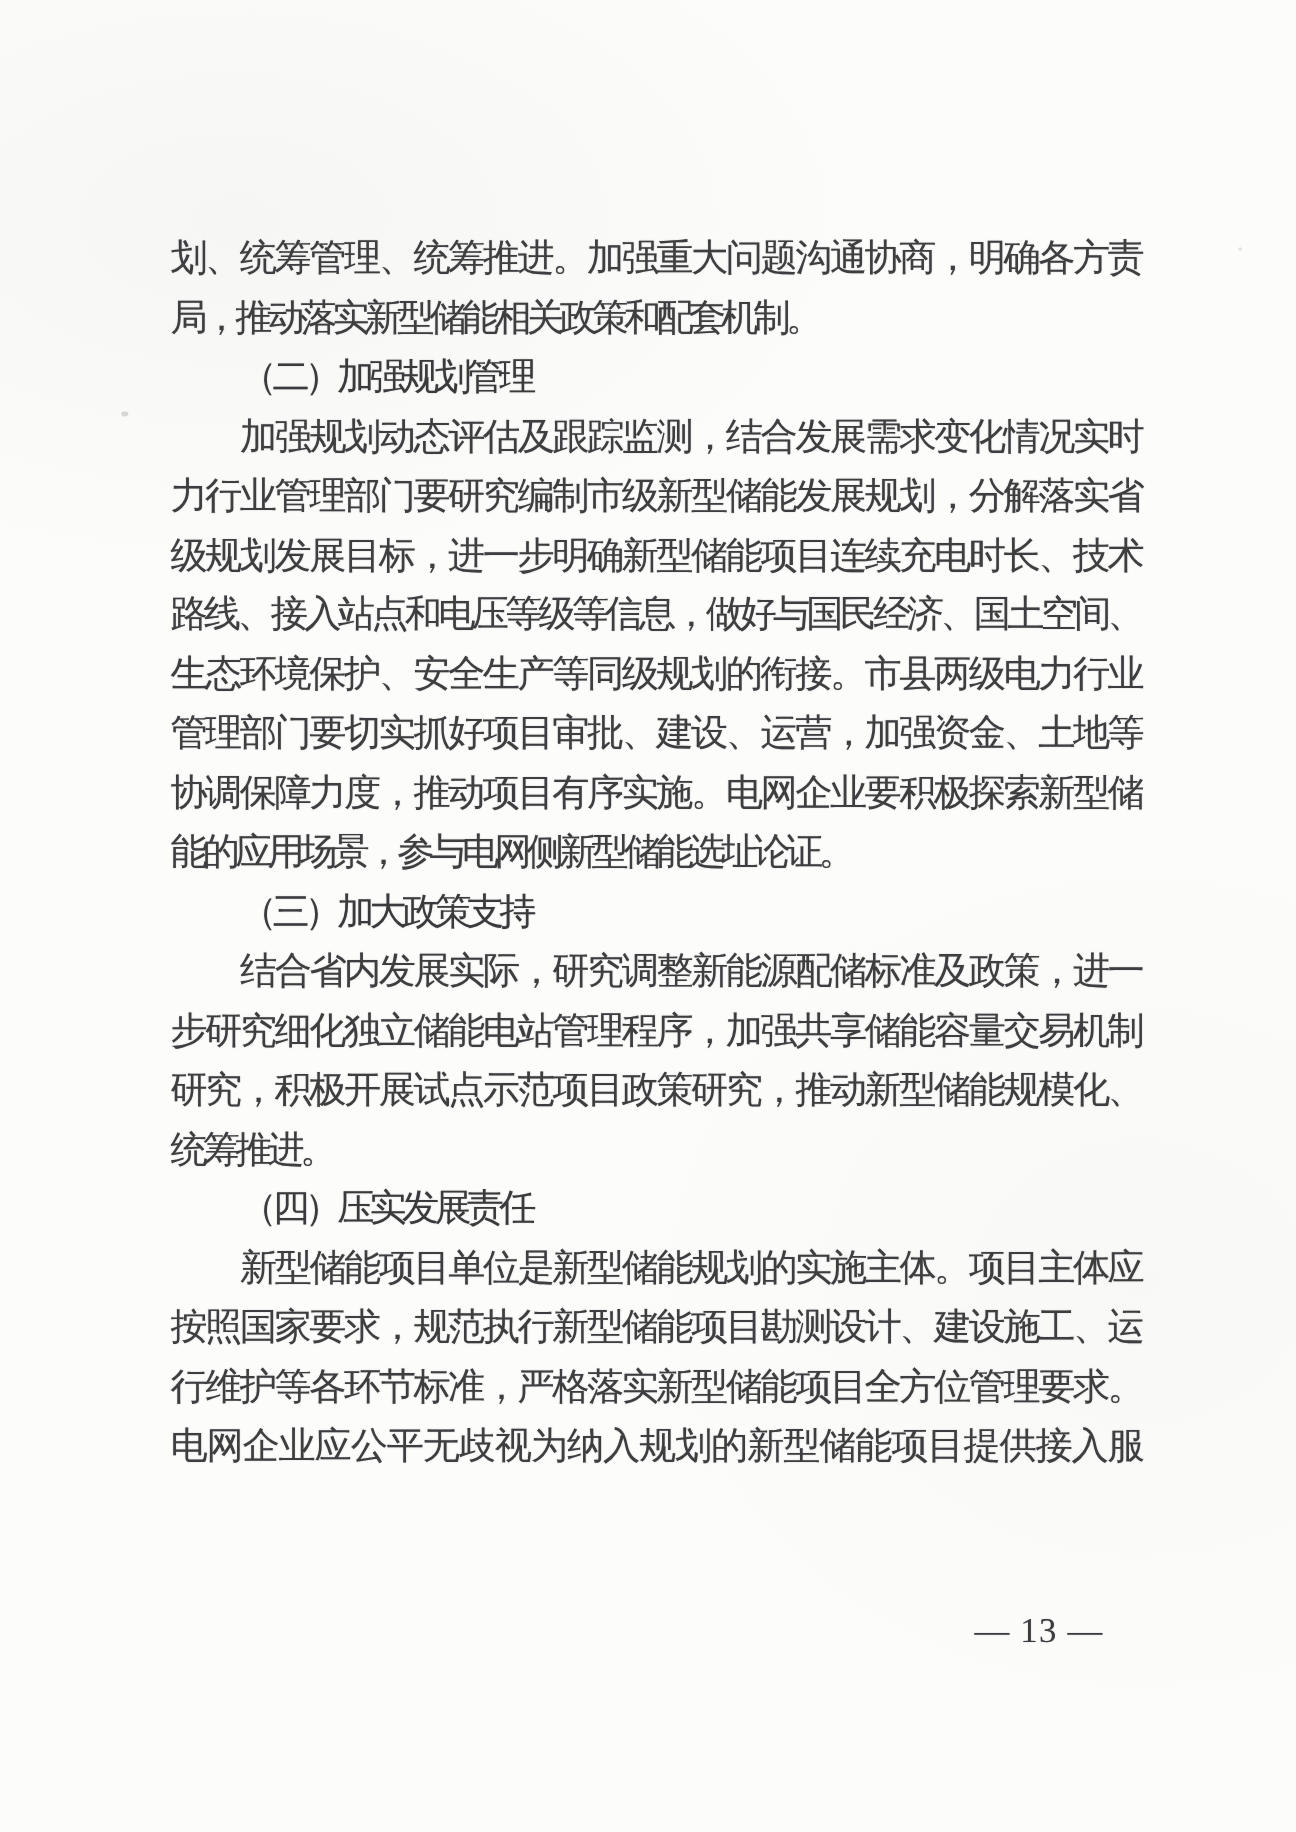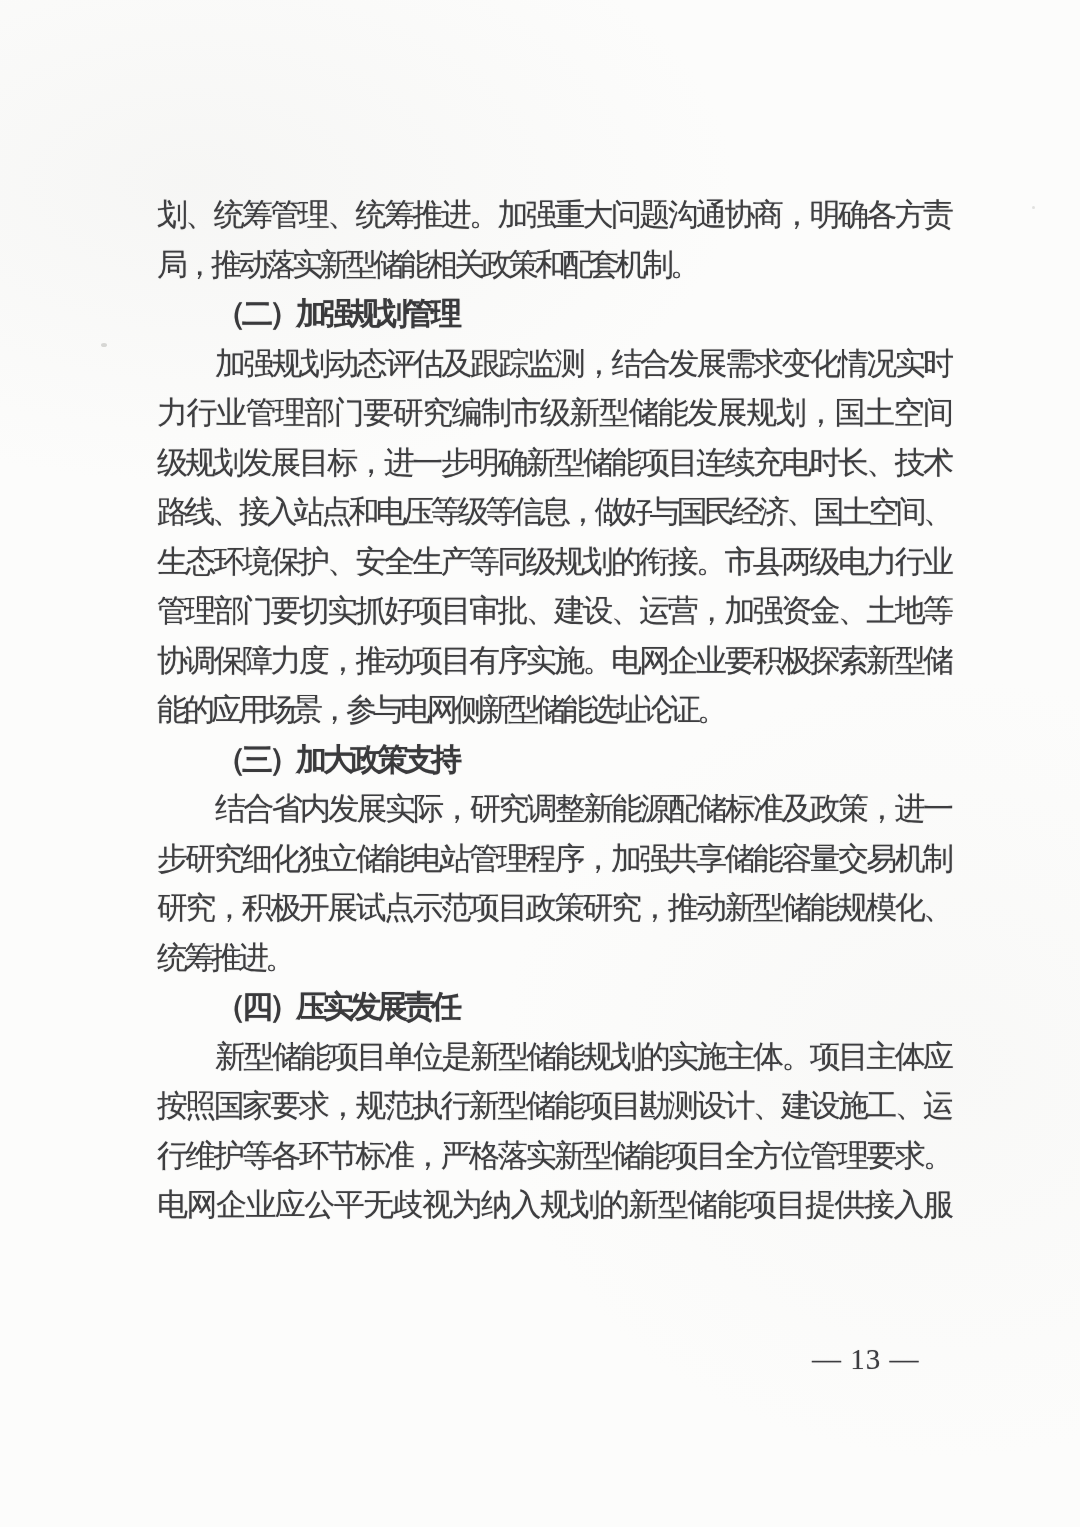--- a/index.html
+++ b/index.html
@@ -31,33 +31,32 @@
   }
   .ln {
     height: 49.5px;
     line-height: 49.5px;
     font-size: 31px;
     letter-spacing: -4px;
     color: #3e3e40;
     white-space: nowrap;
     text-shadow: 0 0 1px rgba(70,70,75,0.45);
     text-align: left;
-    margin-left: 15px;
   }
   .ln.justify {
     white-space: normal;
     text-align: justify;
     text-justify: inter-character;
     text-align-last: justify;
   }
   .ln.indent {
     padding-left: 58px;
   }
   .ln.heading {
-    font-weight: 700;
+    font-weight: 400;
     color: #3a3a3c;
   }
   .footer {
     position: absolute;
     top: 1338px;
     left: 812px;
     width: 120px;
     height: 42px;
     line-height: 42px;
     font-size: 29px;
@@ -79,21 +78,21 @@
 
 <div class="paper"></div>
 <div class="speck speck-1"></div>
 <div class="speck speck-2"></div>
 
 <div class="text-block">
   <div class="ln justify">划、统筹管理、统筹推进。加强重大问题沟通协商，明确各方责</div>
   <div class="ln">局，推动落实新型储能相关政策和配套机制。</div>
   <div class="ln indent heading">（二）加强规划管理</div>
   <div class="ln indent justify">加强规划动态评估及跟踪监测，结合发展需求变化情况实时</div>
-  <div class="ln justify">力行业管理部门要研究编制市级新型储能发展规划，国土空间</div>
+  <div class="ln justify">力行业管理部门要研究编制市级新型储能发展规划，分解落实省</div>
   <div class="ln justify">级规划发展目标，进一步明确新型储能项目连续充电时长、技术</div>
   <div class="ln justify">路线、接入站点和电压等级等信息，做好与国民经济、国土空间、</div>
   <div class="ln justify">生态环境保护、安全生产等同级规划的衔接。市县两级电力行业</div>
   <div class="ln justify">管理部门要切实抓好项目审批、建设、运营，加强资金、土地等</div>
   <div class="ln justify">协调保障力度，推动项目有序实施。电网企业要积极探索新型储</div>
   <div class="ln">能的应用场景，参与电网侧新型储能选址论证。</div>
   <div class="ln indent heading">（三）加大政策支持</div>
   <div class="ln indent justify">结合省内发展实际，研究调整新能源配储标准及政策，进一</div>
   <div class="ln justify">步研究细化独立储能电站管理程序，加强共享储能容量交易机制</div>
   <div class="ln justify">研究，积极开展试点示范项目政策研究，推动新型储能规模化、</div>

